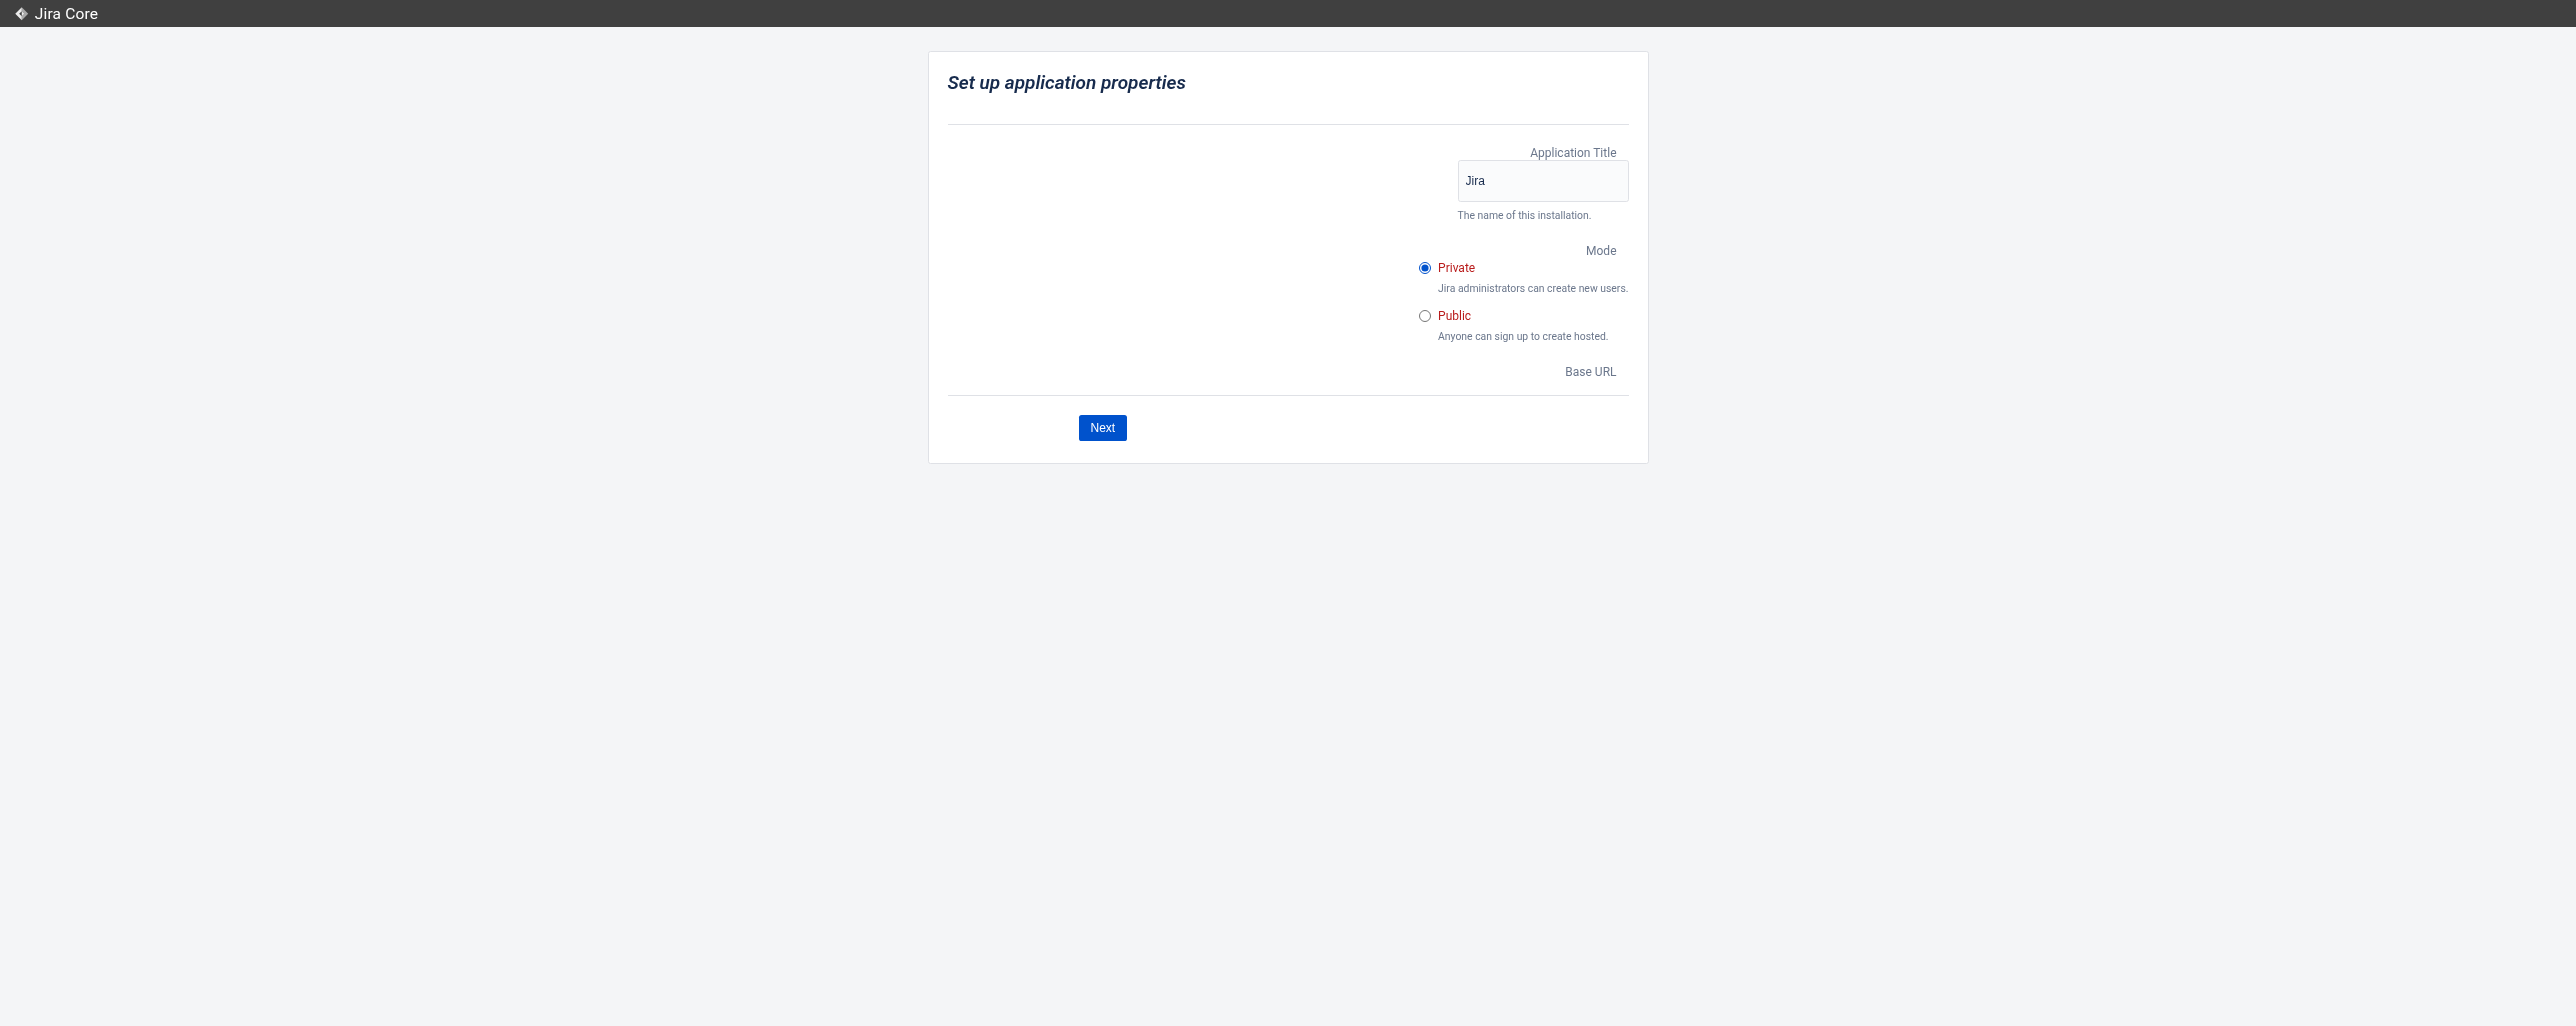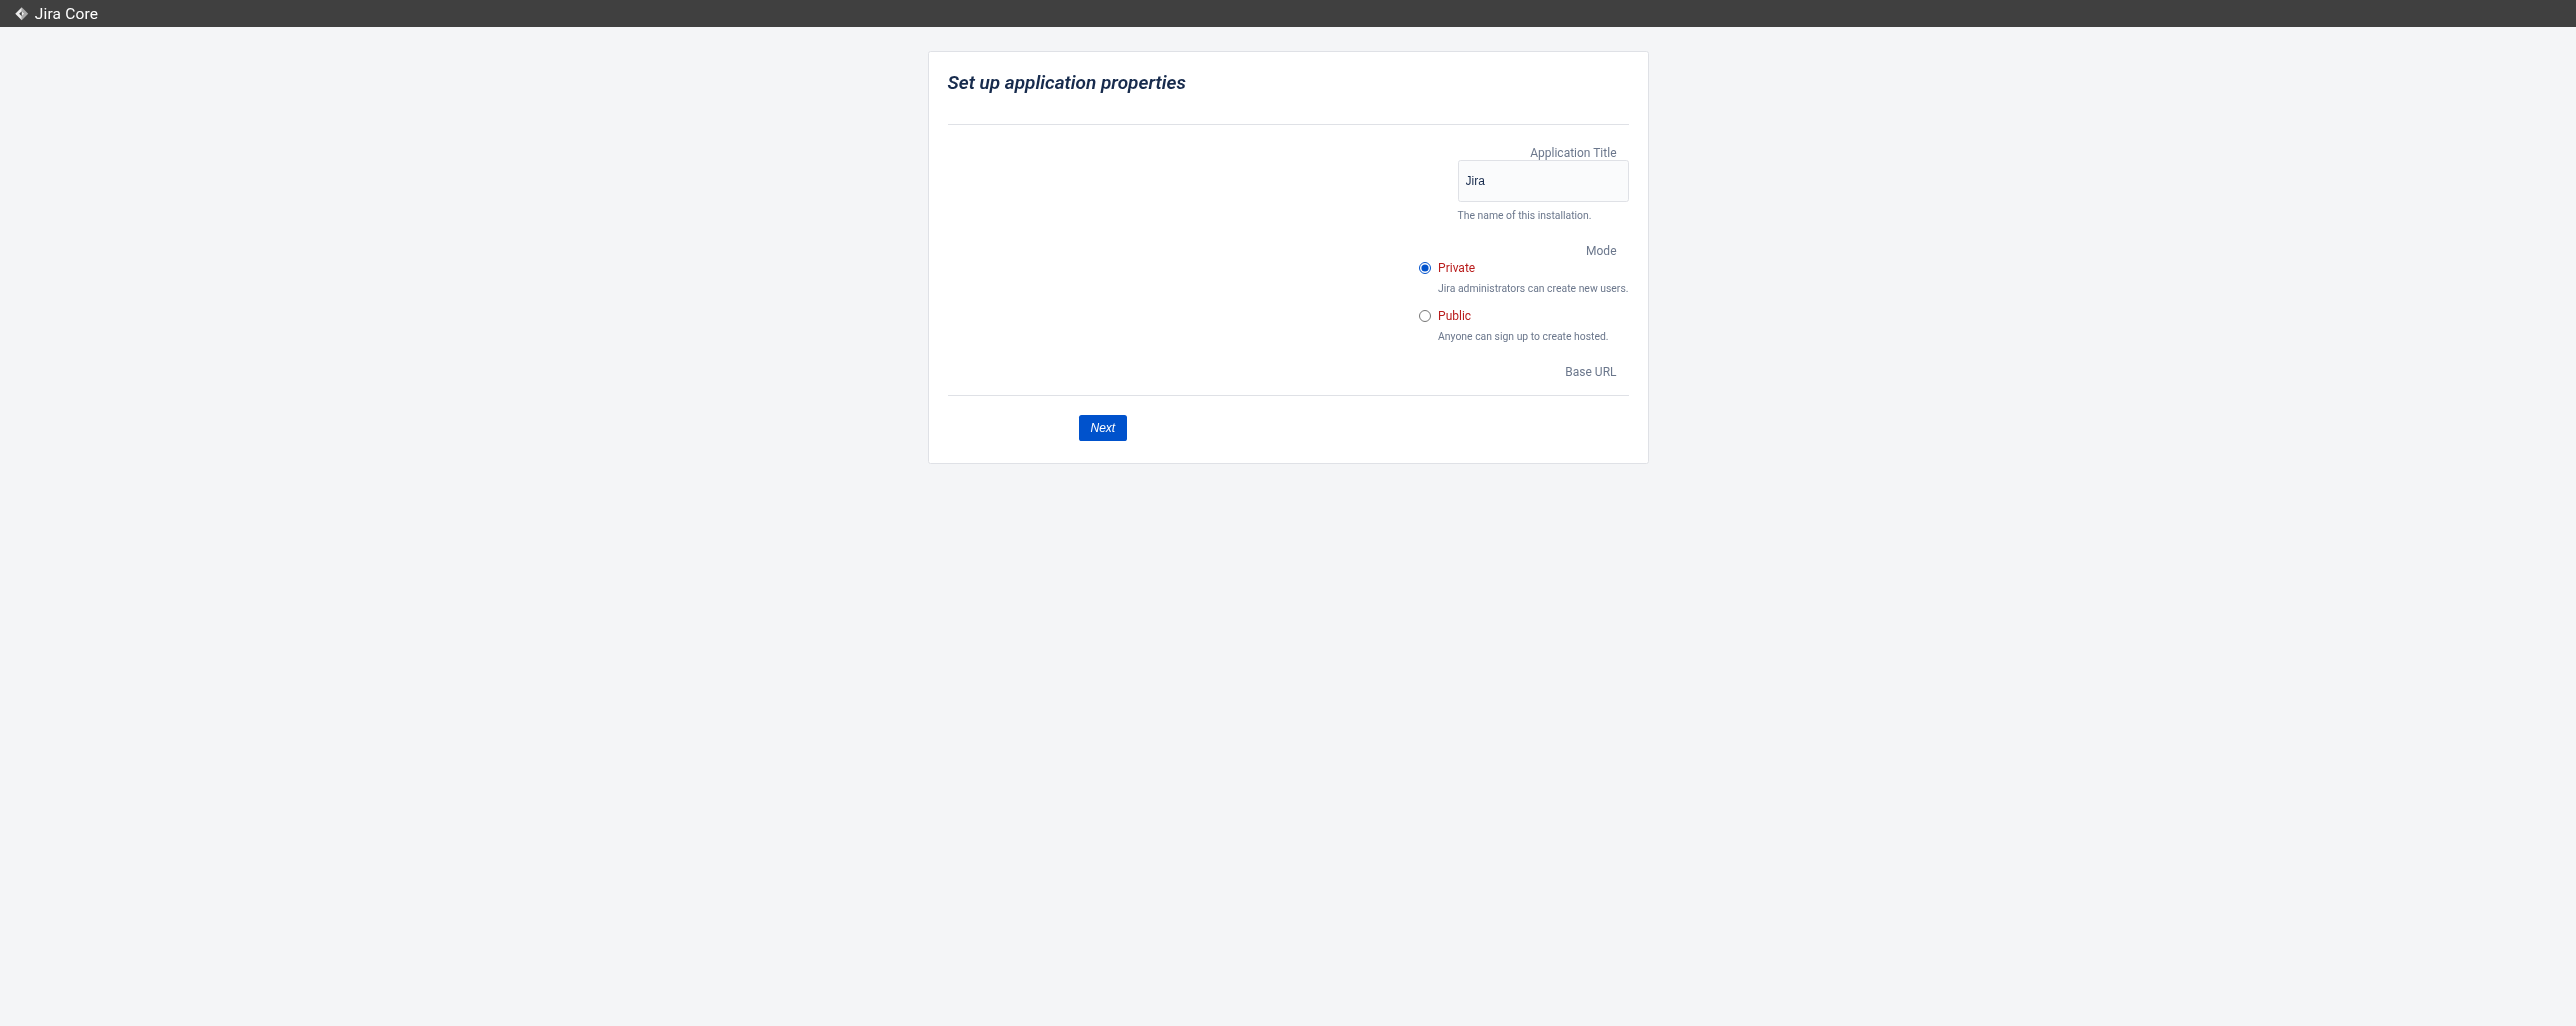--- a/index.html
+++ b/index.html
@@ -141,21 +141,20 @@
     }
     .next-button {
       background-color: #0052cc;
       color: #ffffff;
       border: none;
       border-radius: 2.6px;
       padding: 6px 12px;
       font-size: 12px;
       font-weight: 500;
       cursor: pointer;
-      font-style: italic;
     }
   </style>
 </head>
 <body>
 
 <div class="header">
   <div class="logo-wrap">
     <span class="logo-icon">
       <svg viewBox="0 0 24 24" width="15.5" height="15.5" fill="#ffffff">
         <path d="M2 12 L12 2 L12 8 L8 12 L12 16 L12 22 Z M12 8 L16 12 L12 16 Z" opacity="0.9"></path>

